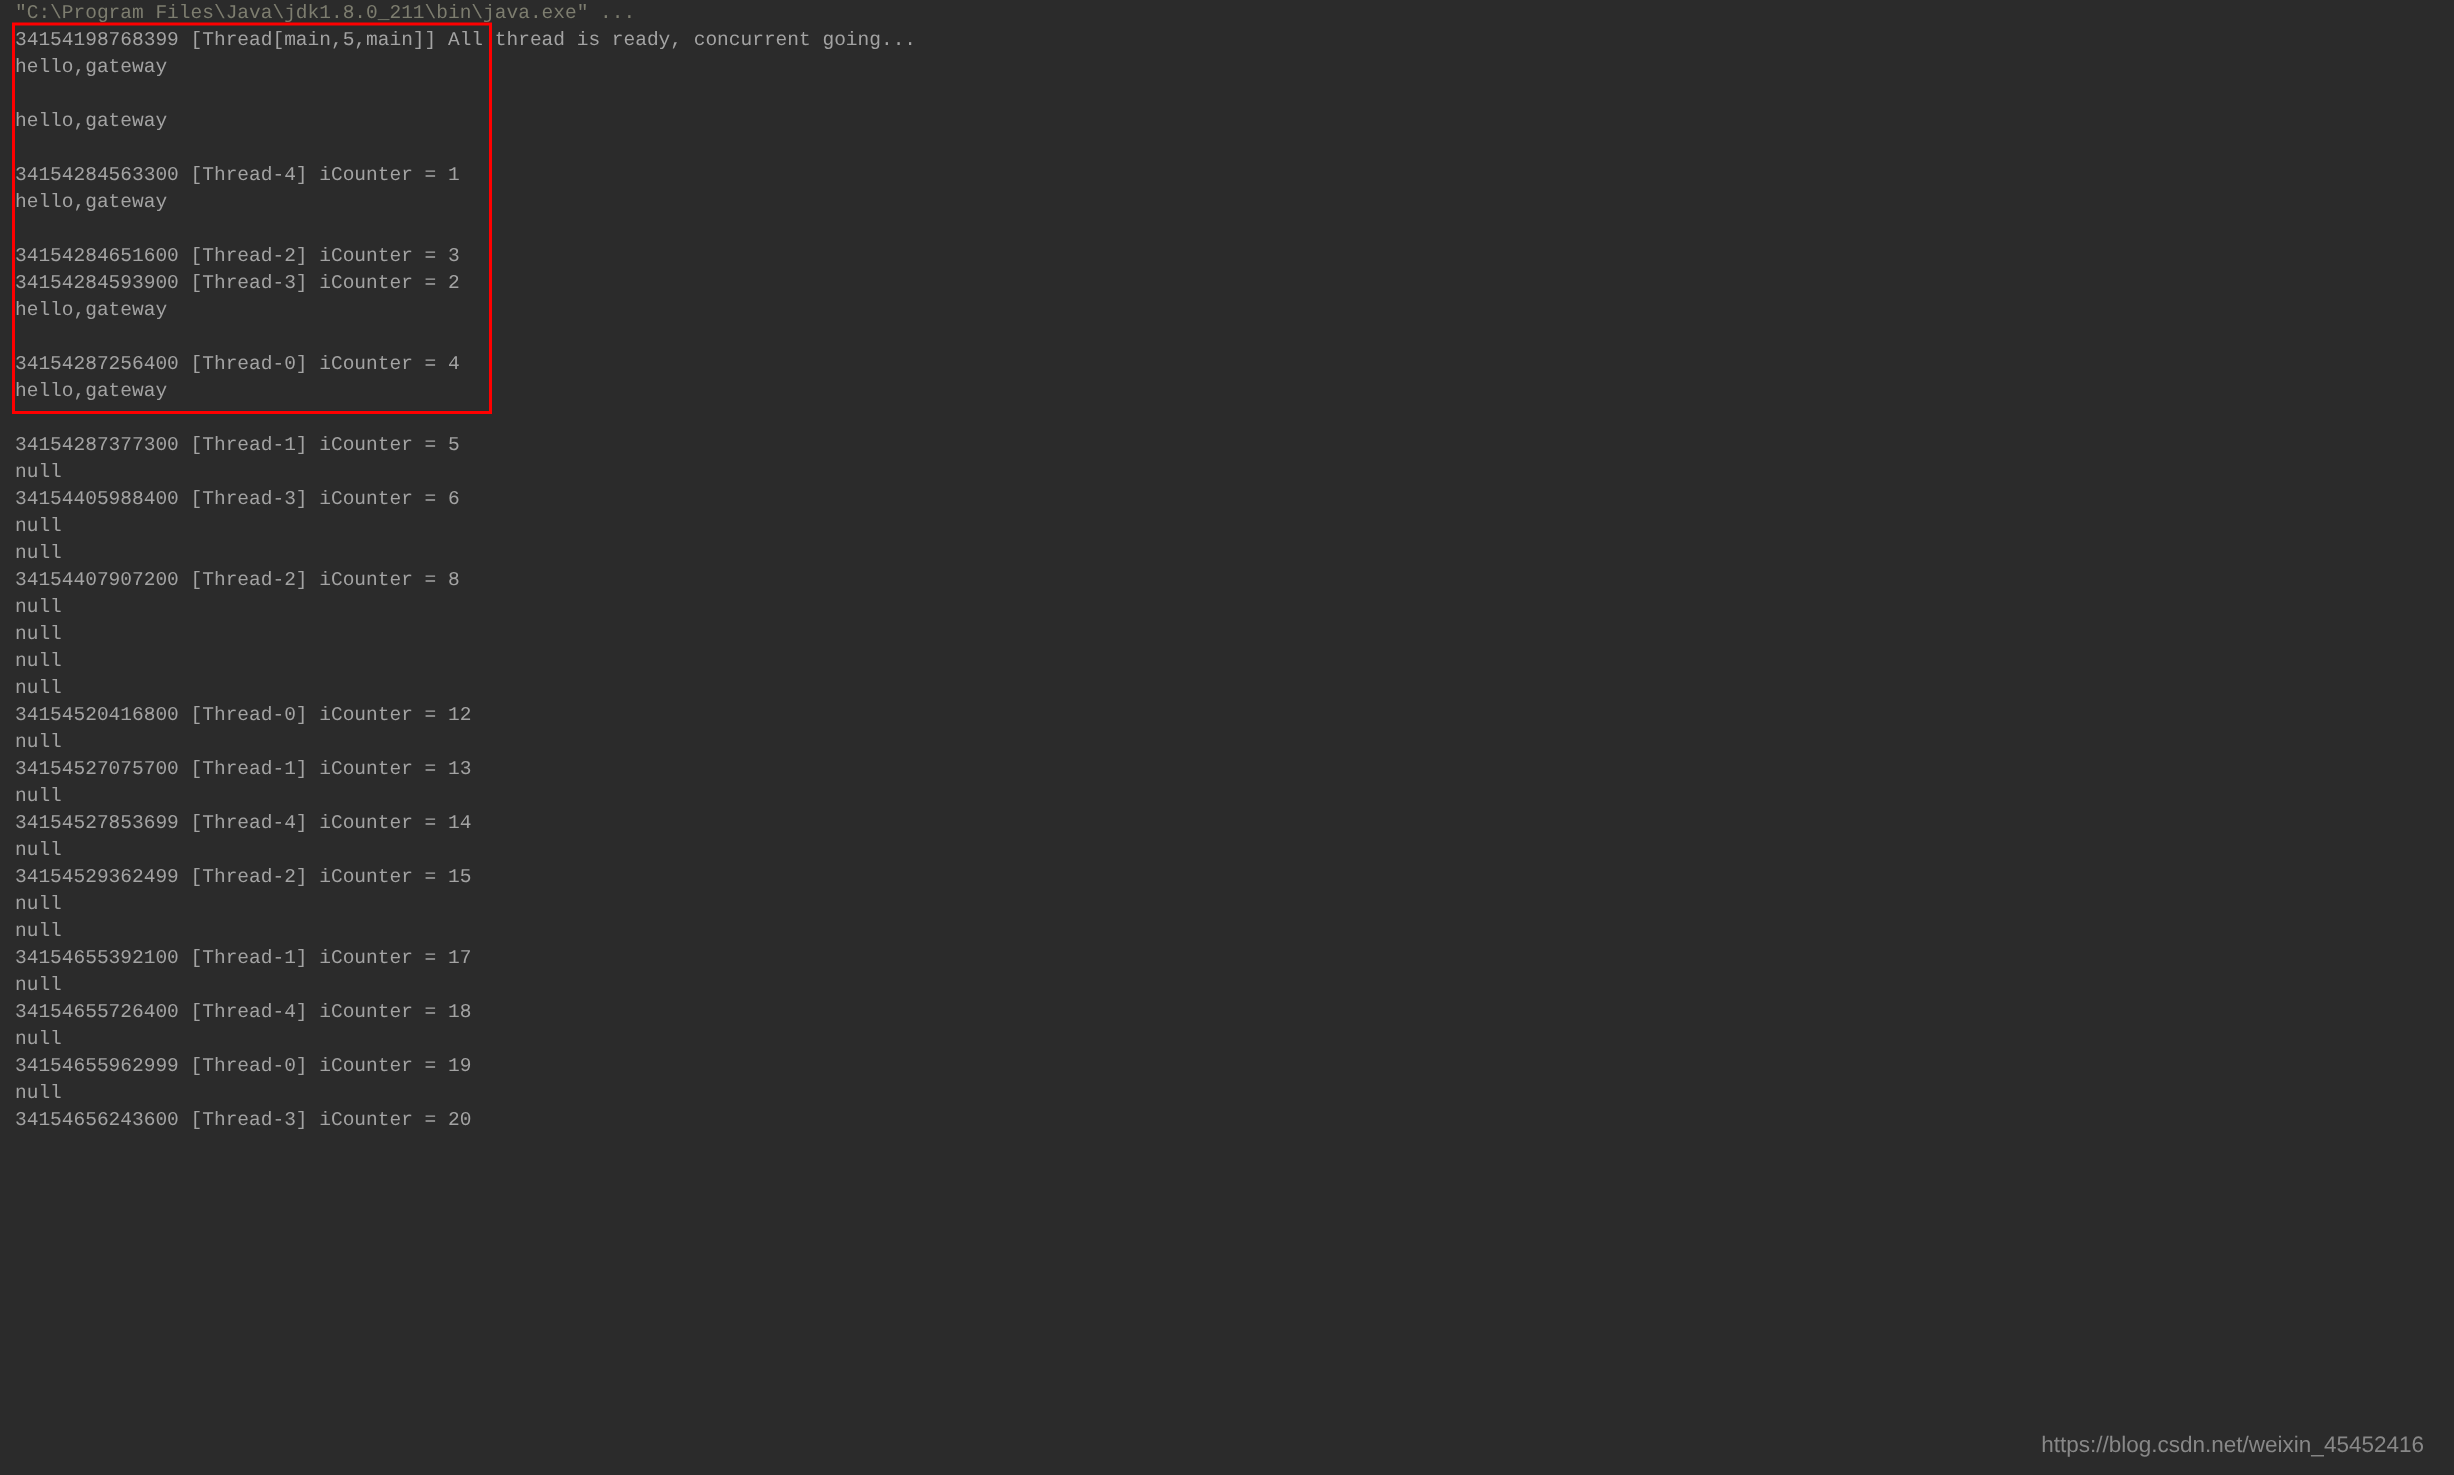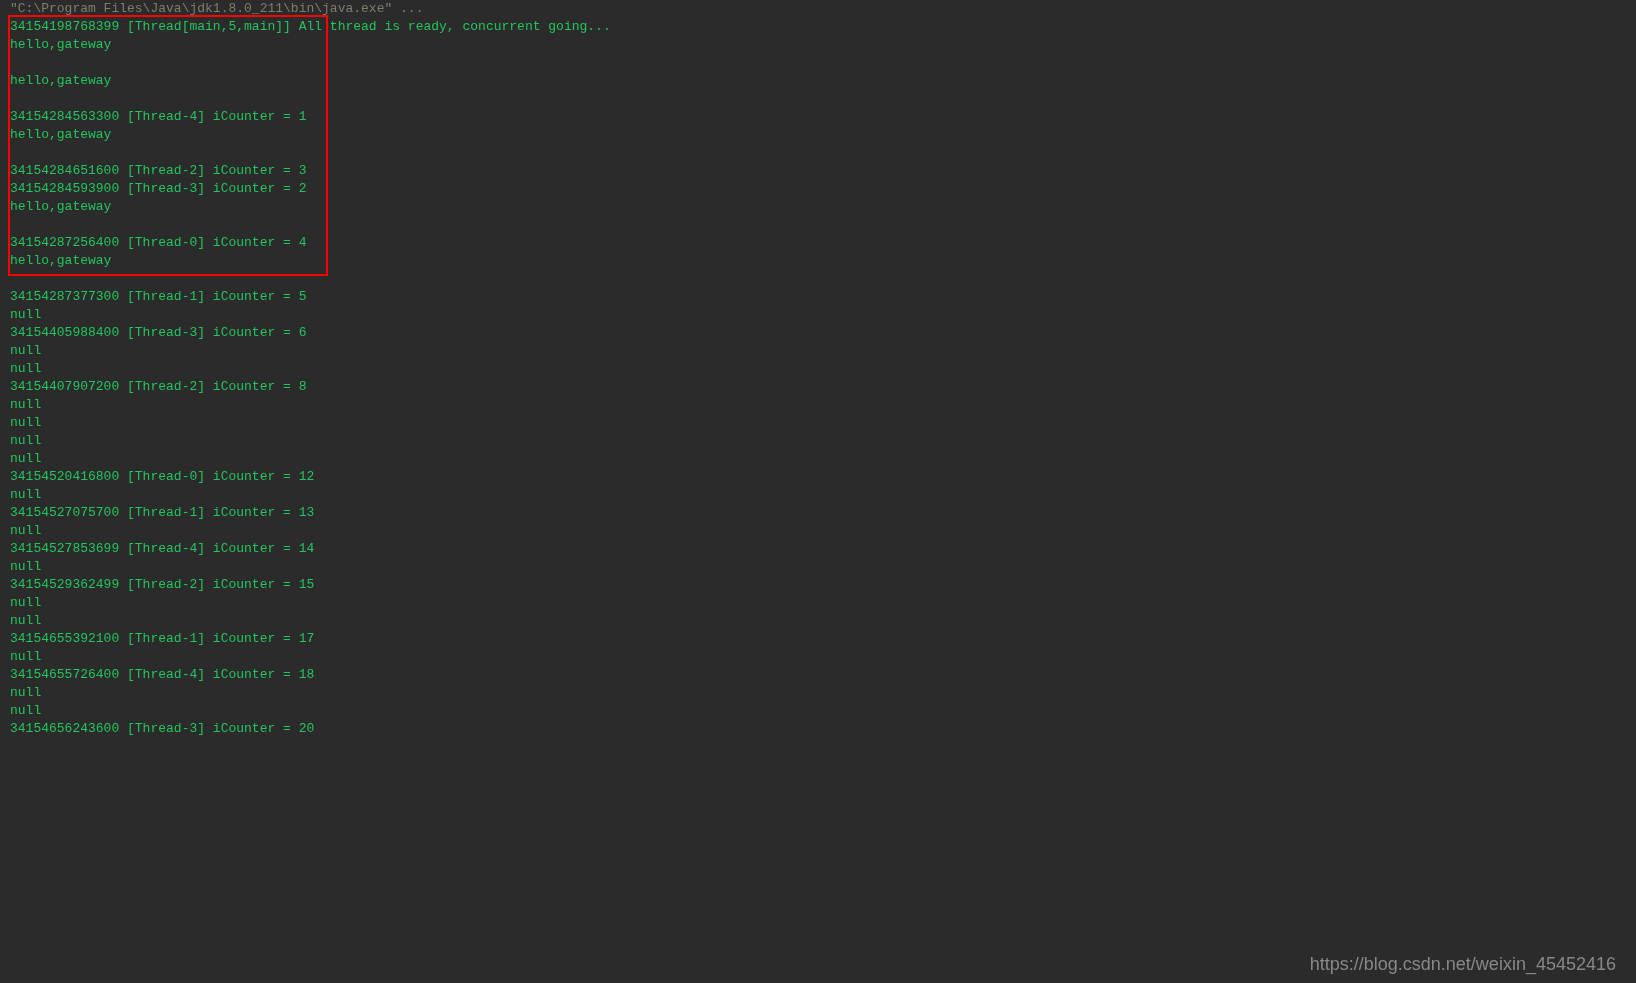--- a/index.html
+++ b/index.html
@@ -17,38 +17,38 @@
       height: 983px;
       overflow: hidden;
       position: relative;
     }
     .console-area {
       padding: 0 10px;
       position: relative;
     }
     .line {
       white-space: pre;
-      color: #22c55e;
+      color: #a3a3a3;
     }
     .highlight-box {
       position: absolute;
       border: 2px solid #ff0000;
       top: 15px;
       left: 8px;
       width: 320px;
       height: 261px;
       pointer-events: none;
       z-index: 10;
     }
     .watermark {
       position: absolute;
       bottom: 10px;
       right: 20px;
       color: #888888;
-      font-size: 18px;
+      font-size: 15px;
       font-family: Arial, sans-serif;
     }
     .header-line {
       color: #7d7d6f;
     }
   </style>
 </head>
 <body>
 
 <div class="console-area">
@@ -86,18 +86,19 @@
       <div class="line">null</div>
       <div class="line">34154527853699 [Thread-4] iCounter = 14</div>
       <div class="line">null</div>
       <div class="line">34154529362499 [Thread-2] iCounter = 15</div>
       <div class="line">null</div>
       <div class="line">null</div>
       <div class="line">34154655392100 [Thread-1] iCounter = 17</div>
       <div class="line">null</div>
       <div class="line">34154655726400 [Thread-4] iCounter = 18</div>
       <div class="line">null</div>
+      <div class="line">34154655962999 [Thread-0] iCounter = 19</div>
       <div class="line">null</div>
       <div class="line">34154656243600 [Thread-3] iCounter = 20</div>
     </div>
 </div>
 
 <div class="watermark">https://blog.csdn.net/weixin_45452416</div>
 
 </body></html>

